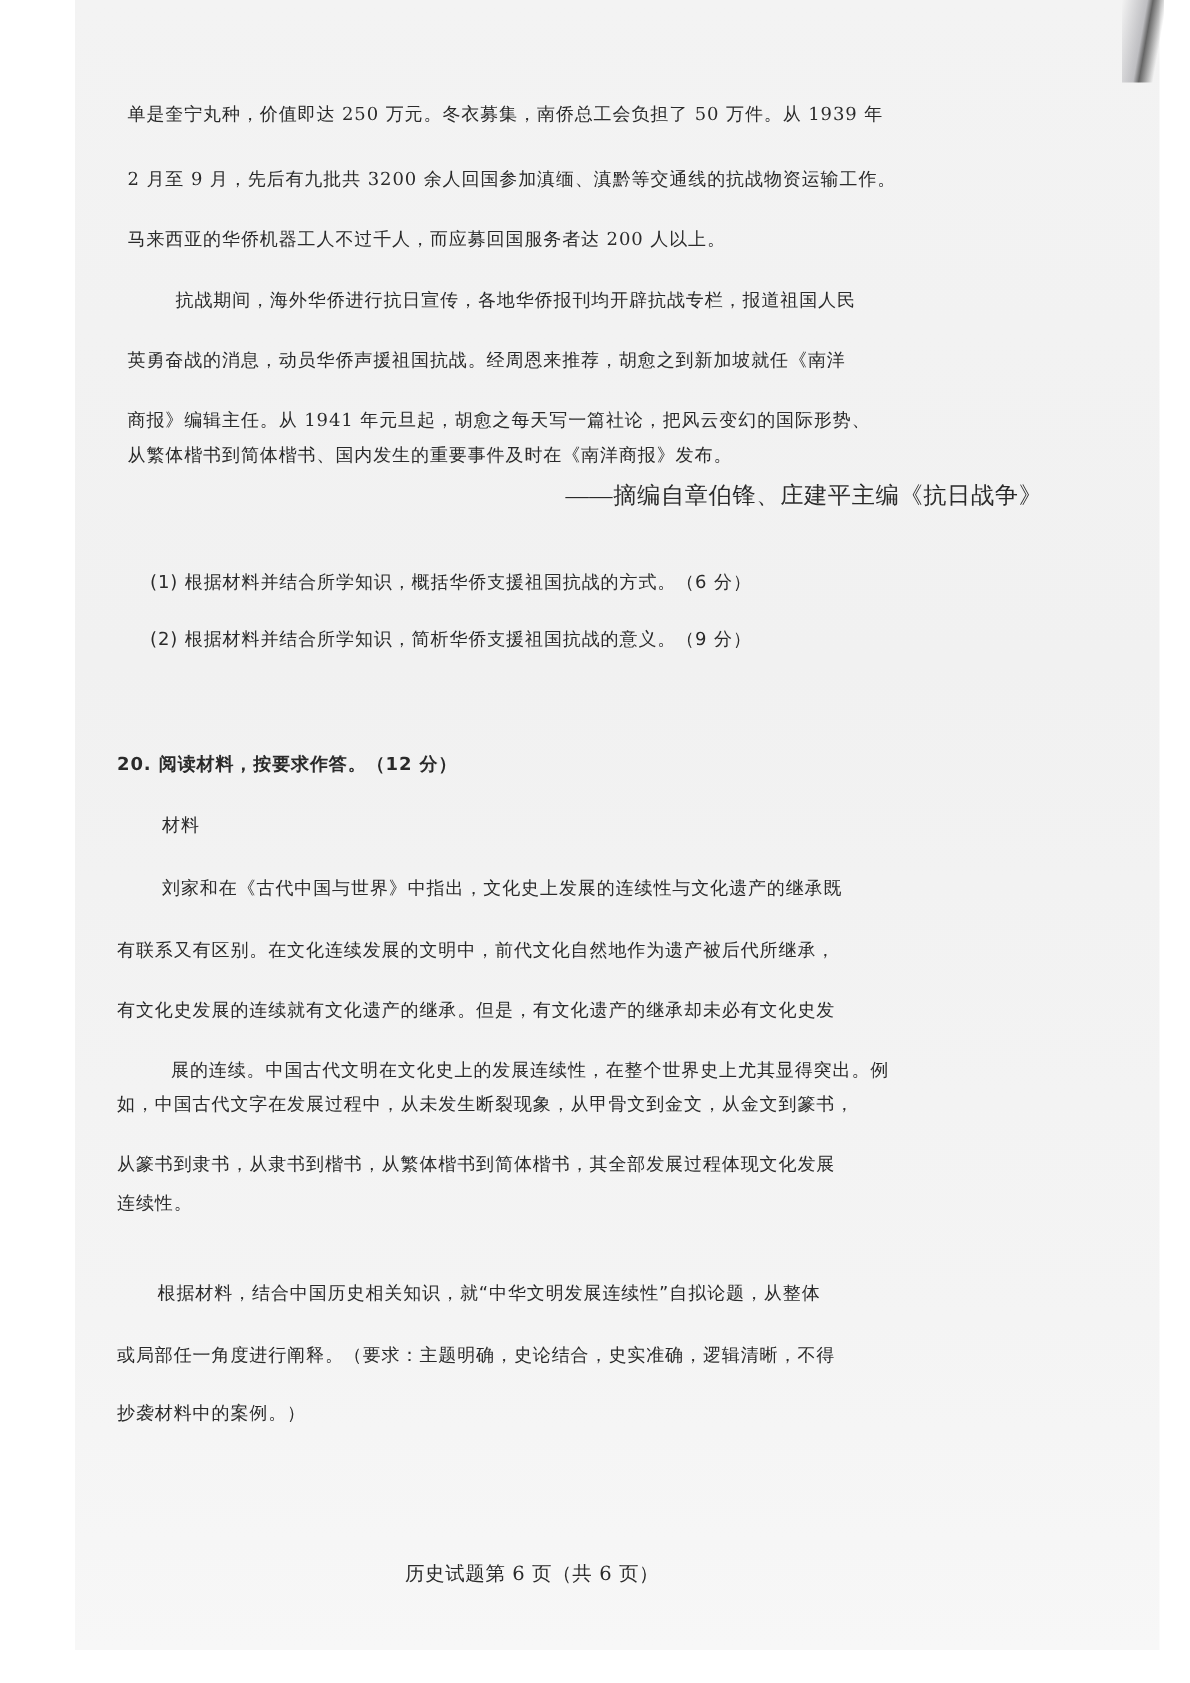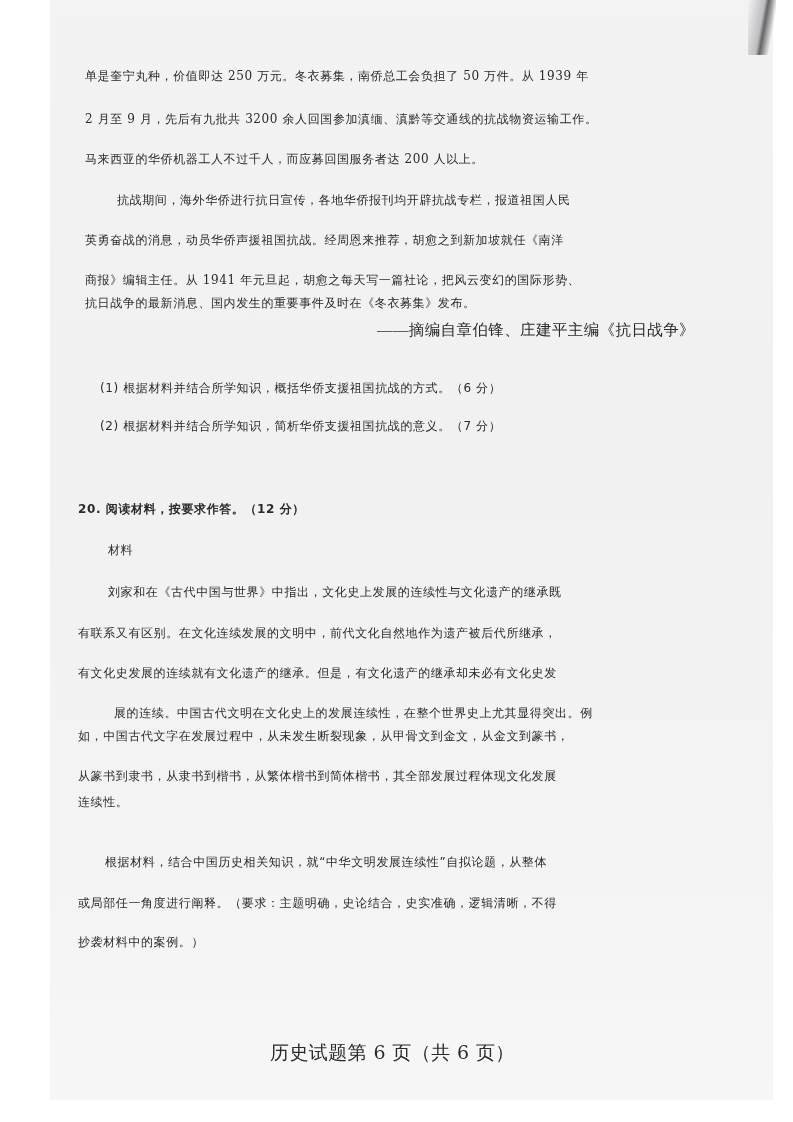--- a/index.html
+++ b/index.html
@@ -52,44 +52,44 @@
     white-space: nowrap;
     font-size: 15.5px;
     font-family: Liberation Serif, serif;
     letter-spacing: 0.4px;
   }
   .footer {
     position: absolute;
     left: 270px;
     top: 1040px;
     white-space: nowrap;
-    font-size: 19px;
+    font-size: 13px;
     letter-spacing: 0.4px;
   }
 </style>
 </head>
 <body>
 
 <div class="sheet"></div>
 <div class="fold"></div>
 
 <div>
   <div class="line" style="left:85px; top:66px;">单是奎宁丸种，价值即达 250 万元。冬衣募集，南侨总工会负担了 50 万件。从 1939 年</div>
   <div class="line" style="left:85px; top:109px;">2 月至 9 月，先后有九批共 3200 余人回国参加滇缅、滇黔等交通线的抗战物资运输工作。</div>
   <div class="line" style="left:85px; top:149px;">马来西亚的华侨机器工人不过千人，而应募回国服务者达 200 人以上。</div>
   <div class="line" style="left:117px; top:190px;">抗战期间，海外华侨进行抗日宣传，各地华侨报刊均开辟抗战专栏，报道祖国人民</div>
   <div class="line" style="left:85px; top:230px;">英勇奋战的消息，动员华侨声援祖国抗战。经周恩来推荐，胡愈之到新加坡就任《南洋</div>
   <div class="line" style="left:85px; top:270px;">商报》编辑主任。从 1941 年元旦起，胡愈之每天写一篇社论，把风云变幻的国际形势、</div>
-  <div class="line" style="left:85px; top:293px;">抗日战争的最新消息、国内发生的重要事件及时在《冬衣募集》发布。</div>
+  <div class="line" style="left:85px; top:293px;">从繁体楷书到简体楷书、国内发生的重要事件及时在《南洋商报》发布。</div>
   <div class="source">——摘编自章伯锋、庄建平主编《抗日战争》</div>
 </div>
 
 <div>
   <div class="line sans" style="left:100px; top:378px;">(1) 根据材料并结合所学知识，概括华侨支援祖国抗战的方式。（6 分）</div>
-  <div class="line sans" style="left:100px; top:416px;">(2) 根据材料并结合所学知识，简析华侨支援祖国抗战的意义。（7 分）</div>
+  <div class="line sans" style="left:100px; top:416px;">(2) 根据材料并结合所学知识，简析华侨支援祖国抗战的意义。（9 分）</div>
 </div>
 
 <div>
   <div class="line sans bold" style="left:78px; top:499px;">20. 阅读材料，按要求作答。（12 分）</div>
   <div class="line sans" style="left:108px; top:540px;">材料</div>
   <div class="line" style="left:108px; top:582px;">刘家和在《古代中国与世界》中指出，文化史上发展的连续性与文化遗产的继承既</div>
   <div class="line" style="left:78px; top:623px;">有联系又有区别。在文化连续发展的文明中，前代文化自然地作为遗产被后代所继承，</div>
   <div class="line" style="left:78px; top:663px;">有文化史发展的连续就有文化遗产的继承。但是，有文化遗产的继承却未必有文化史发</div>
   <div class="line" style="left:78px; top:703px;margin-left:36px;">展的连续。中国古代文明在文化史上的发展连续性，在整个世界史上尤其显得突出。例</div>
   <div class="line" style="left:78px; top:726px;">如，中国古代文字在发展过程中，从未发生断裂现象，从甲骨文到金文，从金文到篆书，</div>

